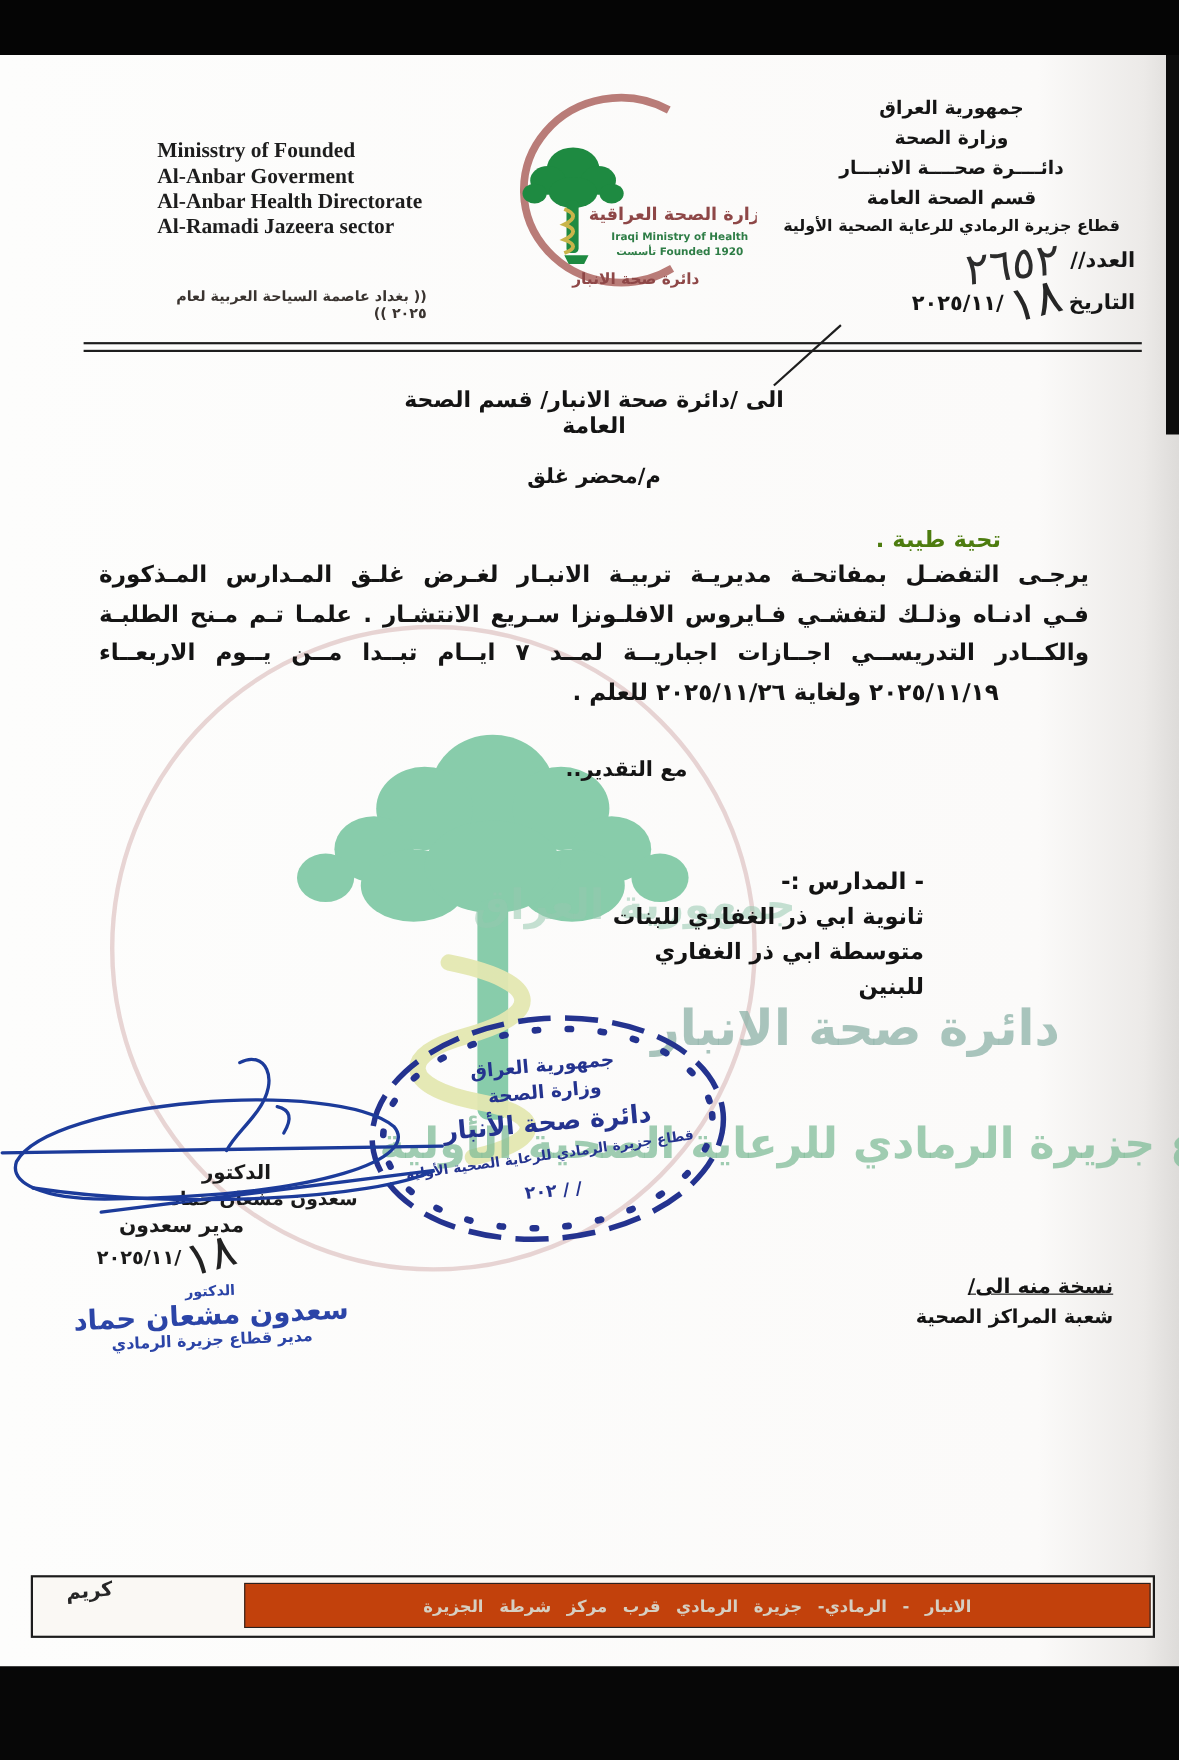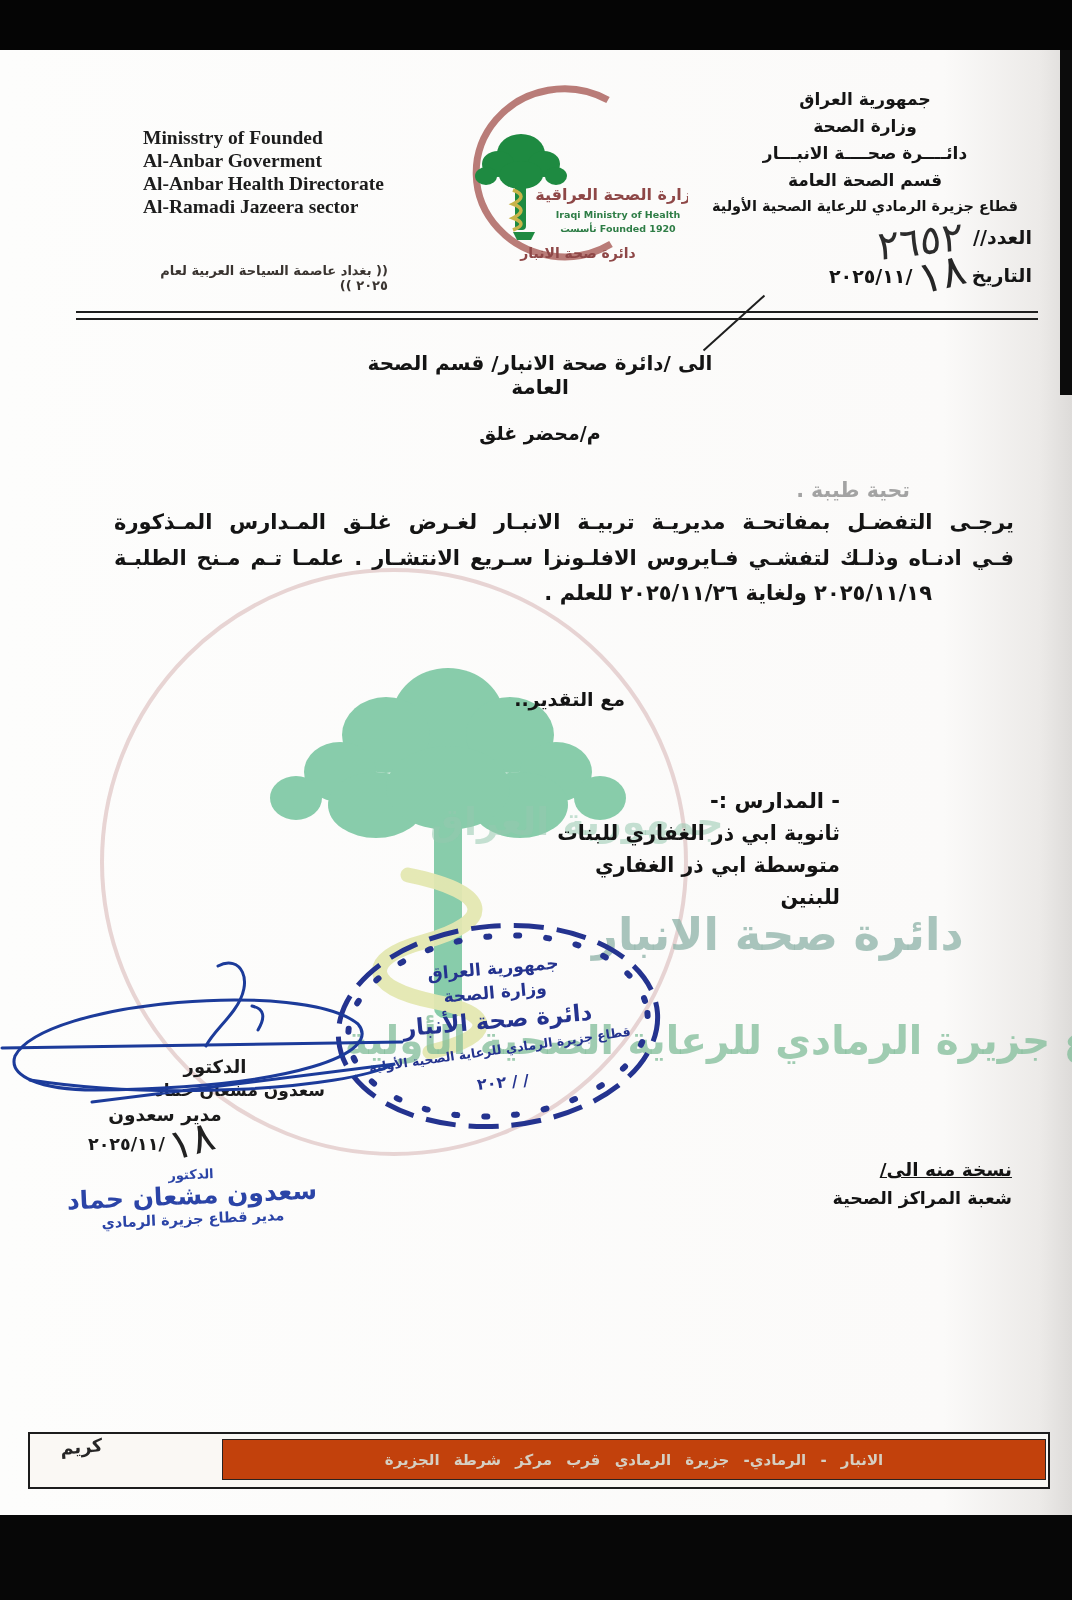--- a/index.html
+++ b/index.html
@@ -30,22 +30,22 @@
   .hand-day{font-size:44px;color:#262626;transform:rotate(-14deg);line-height:36px;letter-spacing:3px;}
   .date-print{font-size:19px;font-weight:bold;color:#151515;direction:ltr;padding-top:9px;}
   
   .dbl-rule{left:76px;top:311px;width:962px;height:5px;border-top:2.5px solid #1e1e1e;
             border-bottom:2.5px solid #1e1e1e;z-index:5;}
   .slash{left:693px;top:322px;width:82px;height:0;border-top:2.5px solid #1e1e1e;
          transform:rotate(-42deg);z-index:6;}
   
   .addr{left:360px;top:351px;width:360px;text-align:center;font-size:20px;font-weight:bold;color:#141414;z-index:5;}
   .subj{left:420px;top:422px;width:240px;text-align:center;font-size:19px;font-weight:bold;color:#141414;z-index:5;}
-  .greet{left:740px;top:478px;width:170px;font-size:20.5px;font-weight:bold;color:#a3a3a3;z-index:5;text-align:right;}
-  .body-txt{left:90px;top:505px;width:900px;z-index:5;color:#141414;margin-left:24px;}
+  .greet{left:740px;top:478px;width:170px;font-size:20.5px;font-weight:bold;color:#4d7c0f;z-index:5;text-align:right;}
+  .body-txt{left:90px;top:505px;width:900px;z-index:5;color:#141414;}
   .body-line{font-size:21px;font-weight:bold;line-height:35.5px;text-align:justify;
              text-align-last:justify;}
   .body-line4{font-size:21px;font-weight:bold;line-height:35.5px;text-align:right;padding-right:82px;}
   .closing{left:495px;top:688px;width:130px;font-size:19px;font-weight:bold;color:#141414;z-index:5;}
   
   .schools{left:540px;top:785px;width:300px;text-align:right;color:#131313;z-index:6;}
   .schools .t{font-size:21px;font-weight:bold;line-height:32px;padding-left:60px;}
   .schools .s{font-size:20.5px;font-weight:bold;line-height:32px;text-align:right;}
   
   .wm{color:rgba(135,190,160,0.78);font-weight:bold;z-index:2;white-space:nowrap;}
@@ -163,20 +163,21 @@
 
   <div class="abs dbl-rule"></div>
   <div class="abs slash"></div>
 
   <div class="abs addr ar">الى /دائرة صحة الانبار/ قسم الصحة العامة</div>
   <div class="abs subj ar">م/محضر غلق</div>
   <div class="abs greet ar">تحية طيبة .</div>
   <div class="abs body-txt ar">
     <div class="body-line">يرجـى التفضـل بمفاتحـة مديريـة تربيـة الانبـار لغـرض غلـق المـدارس المـذكورة</div>
     <div class="body-line">فـي ادنـاه وذلـك لتفشـي فـايروس الافلـونزا سـريع الانتشـار . علمـا تـم مـنح الطلبـة</div>
+    <div class="body-line">والكــادر التدريســي اجــازات اجباريــة لمــد ٧ ايــام تبــدا مــن يــوم الاربعــاء</div>
     <div class="body-line4">٢٠٢٥/١١/١٩ ولغاية ٢٠٢٥/١١/٢٦ للعلم .</div>
   </div>
   <div class="abs closing ar">مع التقدير..</div>
 
   <div class="abs schools ar">
     <div class="t">-  المدارس :-</div>
     <div class="s">ثانوية ابي ذر الغفاري للبنات</div>
     <div class="s">متوسطة ابي ذر الغفاري للبنين</div>
   </div>
 

